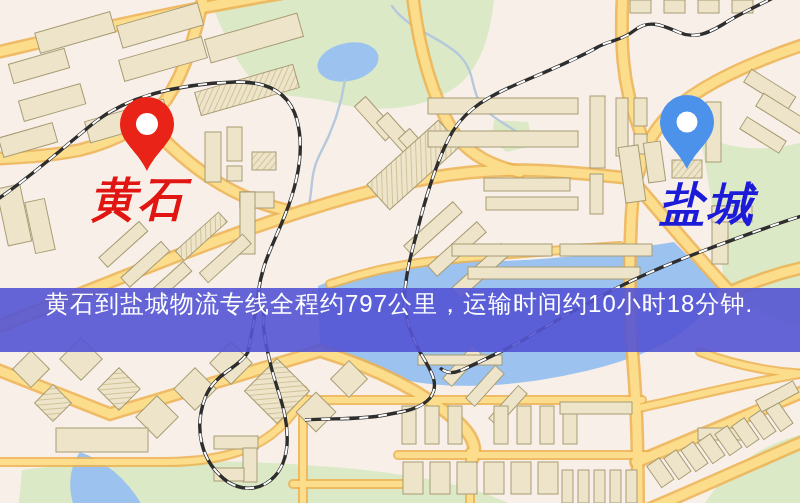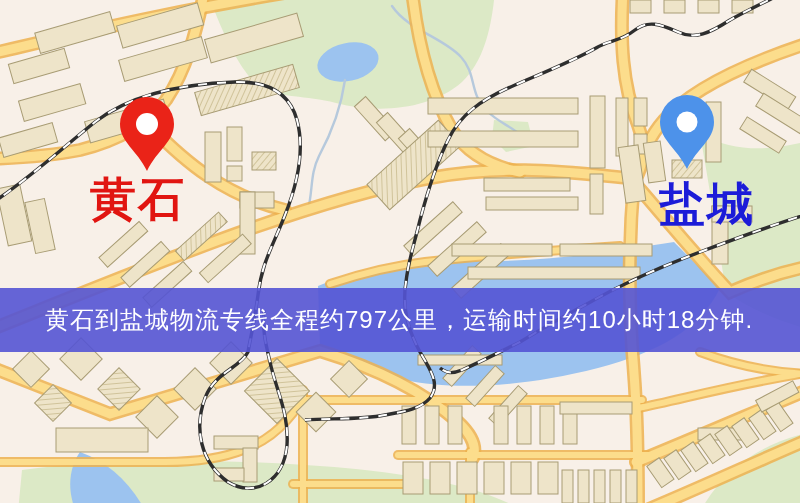--- a/index.html
+++ b/index.html
@@ -14,26 +14,26 @@
   .rc{fill:none;stroke:var(--road-casing,#edb14f);stroke-width:14;stroke-linecap:round;opacity:.85;}
   .rf{fill:none;stroke:var(--road-fill,#fcdd8c);stroke-width:9;stroke-linecap:round;}
   .rc.thin{stroke-width:10;}
   .rf.thin{stroke-width:6;}
   .rail-b{fill:none;stroke:var(--railway,#2e2e2e);stroke-width:3.4;}
   .rail-w{fill:none;stroke:#ffffff;stroke-width:2;stroke-dasharray:9 10;}
   .b{fill:var(--building,#eee4c9);stroke:var(--building-stroke,#a89c74);stroke-width:1;}
   .bh{fill:url(#hatch);stroke:var(--building-stroke,#a89c74);stroke-width:1;}
 
   .city-label{position:absolute;font-weight:700;font-size:46px;line-height:1;
-              letter-spacing:2px;text-shadow:0 0 2px rgba(255,255,255,.35);user-select:none;}
+              letter-spacing:2px;text-shadow:0 0 2px rgba(255,255,255,.35);user-select:none;font-style:italic;}
   #origin-label{left:90px;top:176px;}
   #destination-label{left:642px;top:181px;margin-left:17px;}
 
   #route-banner{position:absolute;left:0;top:288px;width:800px;height:64px;
-                display:flex;align-items:center;box-sizing:border-box;
+                display:flex;box-sizing:border-box;
                 padding:0 20px 0 45px;z-index:5;}
   #route-banner span{font-size:24px;letter-spacing:1px;white-space:nowrap;}
 </style>
 </head>
 <body>
 
 <div id="stage">
 
 <svg id="map-svg" viewBox="0 0 800 503">
   <defs>

